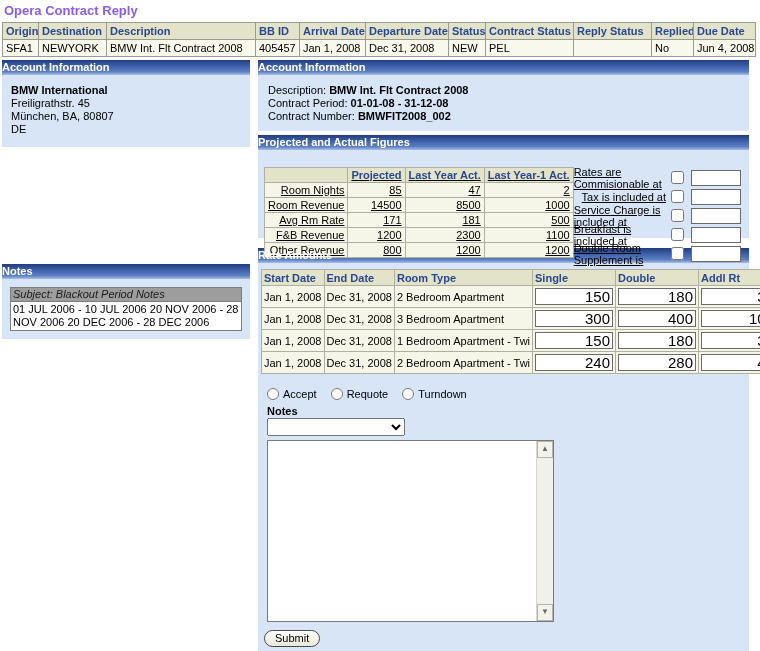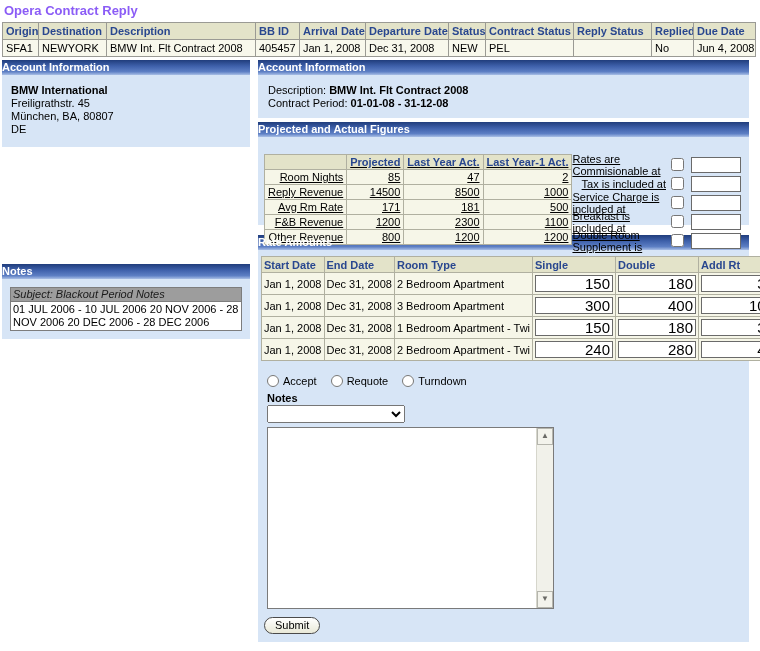--- a/index.html
+++ b/index.html
@@ -155,20 +155,24 @@
         <div class="panel-header">Account Information</div>
         <div class="panel-body contract-body">
           <div>
             <span>Description:</span>
             <span class="bold">BMW Int. Flt Contract 2008</span>
           </div>
           <div>
             <span>Contract Period:</span>
             <span class="bold">01-01-08 - 31-12-08</span>
           </div>
+          <div>
+            <span>Contract Number:</span>
+            <span class="bold">BMWFIT2008_002</span>
+          </div>
         </div>
       </div>
 
       <div class="projected-panel">
         <div class="panel-header">Projected and Actual Figures</div>
         <div class="panel-body projected-body">
           <table class="proj">
             <tbody>
                 <tr>
               <th class="c-lbl"></th>
@@ -176,21 +180,21 @@
               <th class="c-ly">Last Year Act.</th>
               <th class="c-ly1">Last Year-1 Act.</th>
             </tr>
             <tr>
               <td class="lbl">Room Nights</td>
               <td class="num">85</td>
               <td class="num">47</td>
               <td class="num">2</td>
             </tr>
             <tr>
-              <td class="lbl">Reply Revenue</td>
+              <td class="lbl">Room Revenue</td>
               <td class="num">14500</td>
               <td class="num">8500</td>
               <td class="num">1000</td>
             </tr>
             <tr>
               <td class="lbl">Avg Rm Rate</td>
               <td class="num">171</td>
               <td class="num">181</td>
               <td class="num">500</td>
             </tr>

